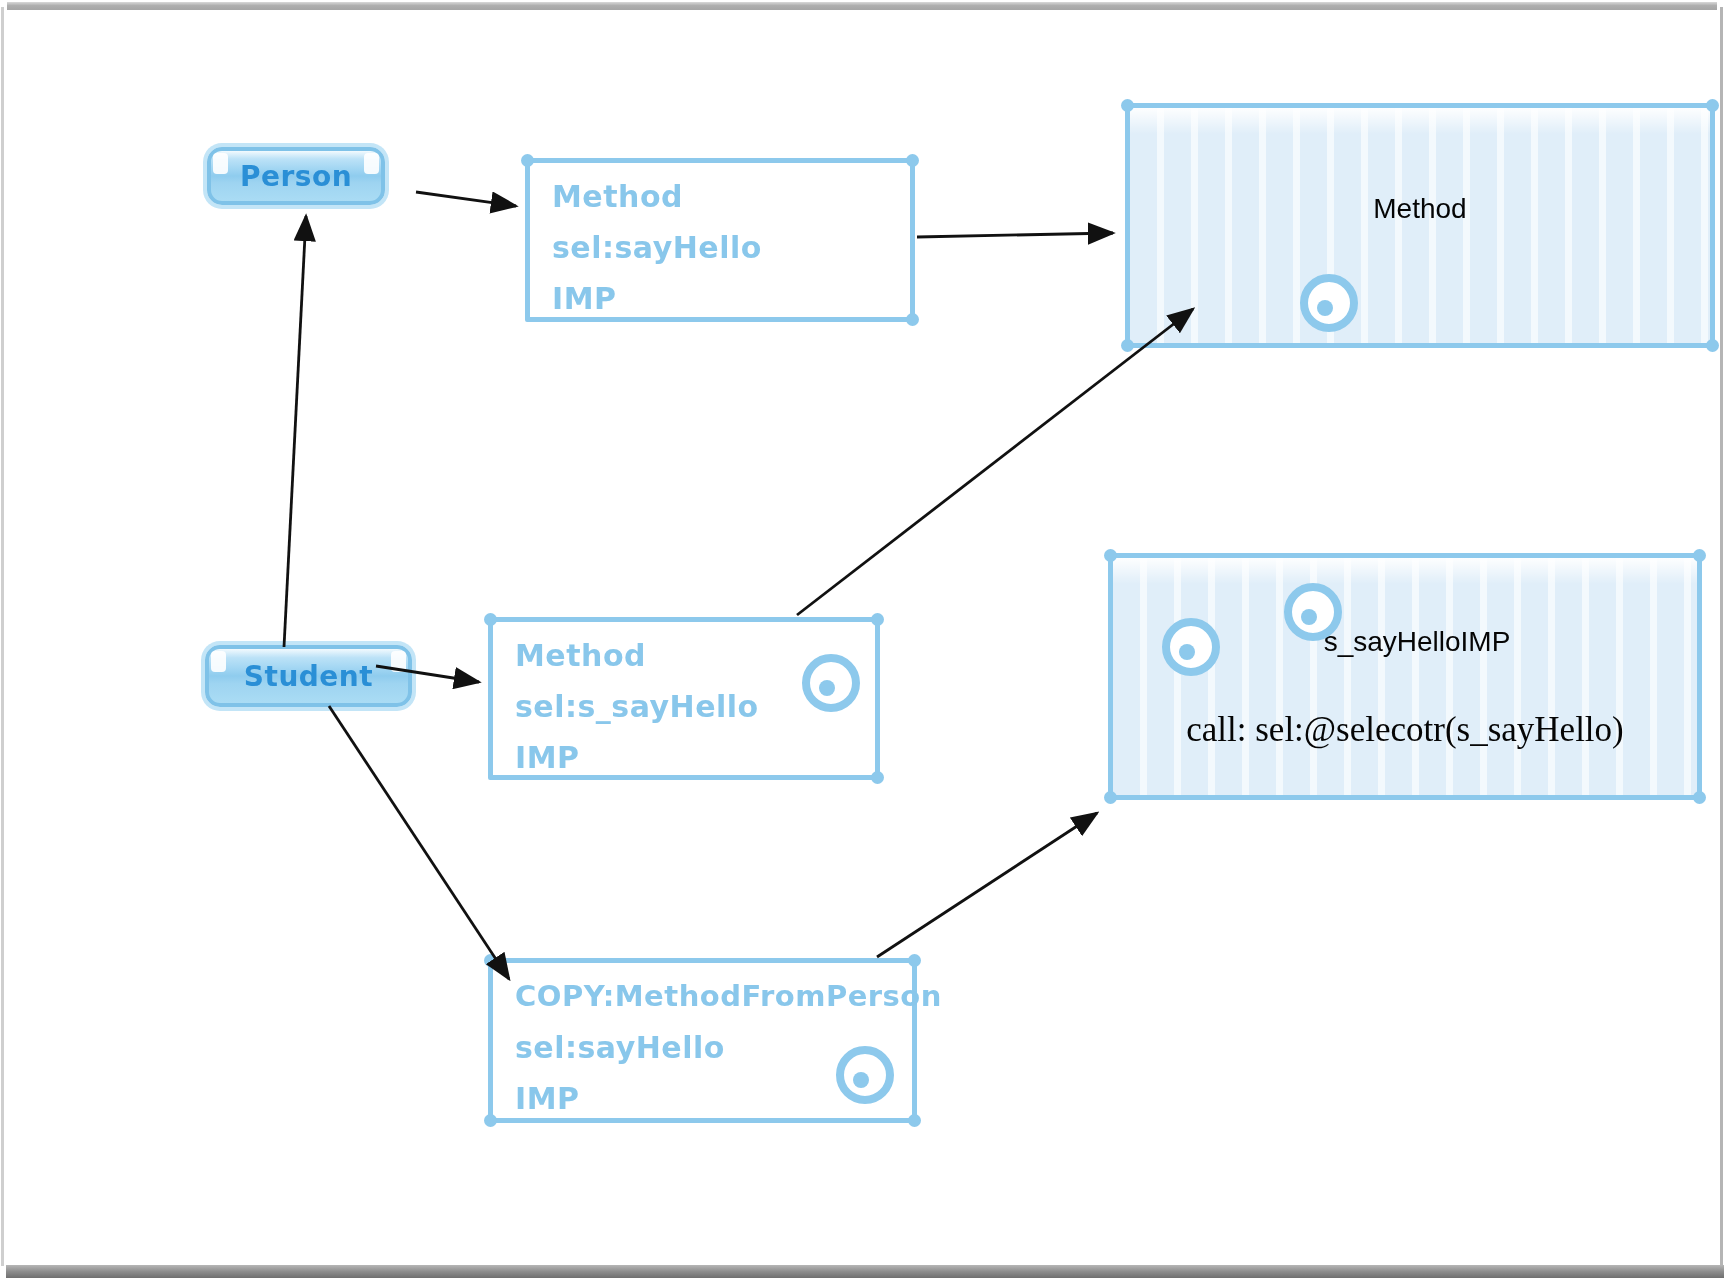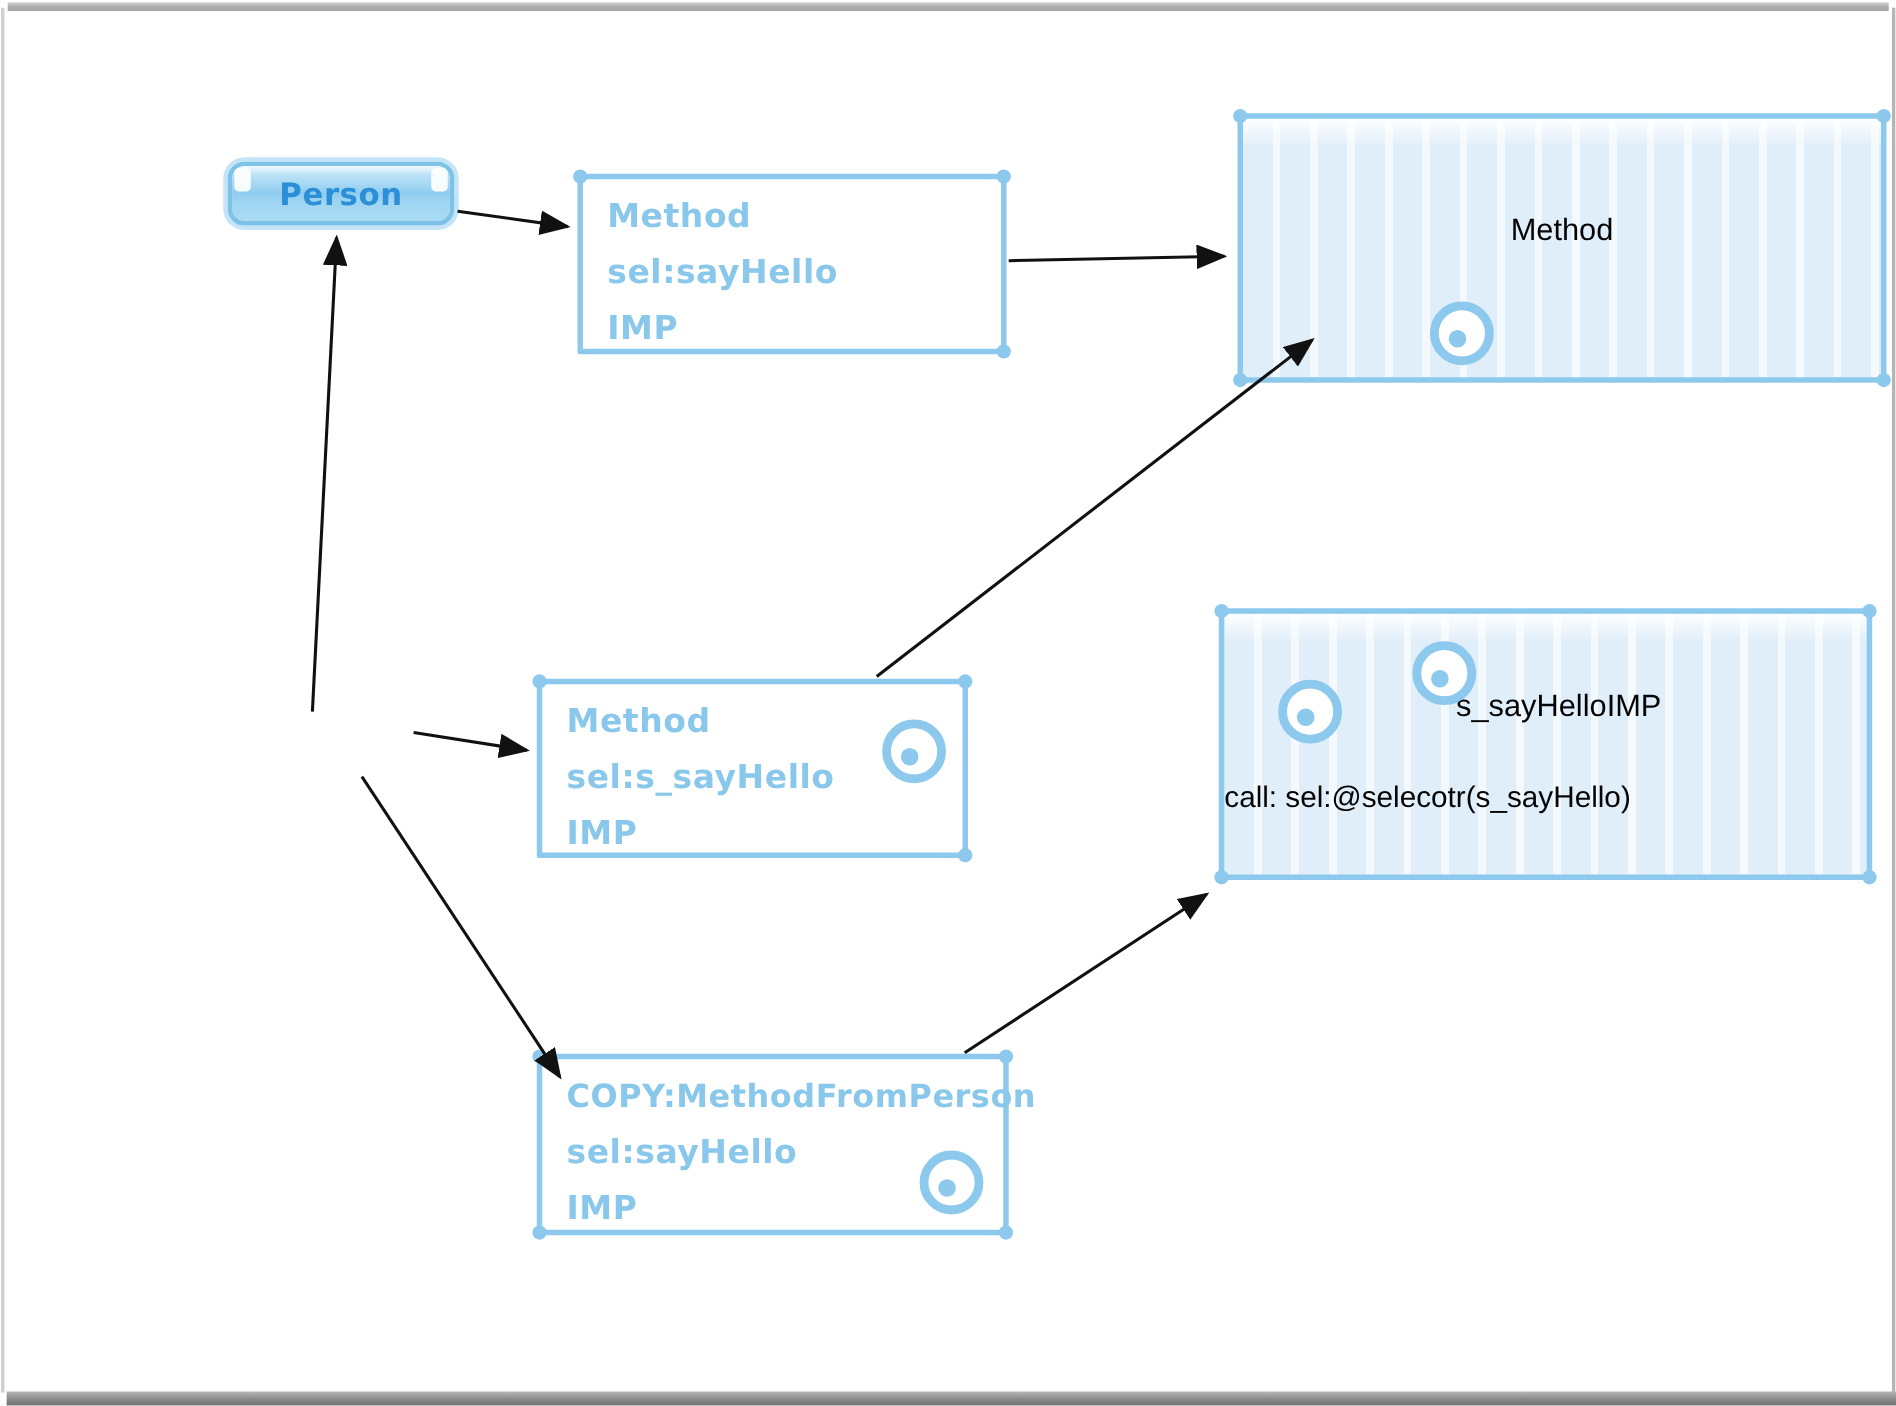--- a/index.html
+++ b/index.html
@@ -28,22 +28,22 @@
 
   
   .panel{
     background-color:#edf5fb;
     background-image:
       linear-gradient(180deg,rgba(255,255,255,.95) 0px,rgba(255,255,255,0) 26px),
       repeating-linear-gradient(90deg,#e0eef9 0px,#e0eef9 27px,#f3f9fd 27px,#f3f9fd 34px);
   }
   .panel-title{position:absolute;left:0;right:0;text-align:center;
     font-family:"Liberation Sans",sans-serif;font-size:28px;color:#050505;}
-  .panel-call{position:absolute;left:0;right:0;
-    font-family:Liberation Sans, sans-serif;font-size:27px;color:#050505;white-space:nowrap;}
+  .panel-call{position:absolute;left:0;right:0;text-align:center;
+    font-family:Liberation Serif, serif;font-size:35px;color:#050505;white-space:nowrap;}
 
   
   .eye{position:absolute;width:42px;height:42px;border:8px solid #8dc9ec;border-radius:50%;background:#fff;}
   .eye::after{content:"";position:absolute;width:16px;height:16px;border-radius:50%;background:#8dc9ec;left:9px;top:18px;}
 
   
   .pill{position:absolute;box-sizing:border-box;border:4px solid #7fc2e8;border-radius:15px;
     box-shadow:0 0 0 4px #c3e5f7;
     display:flex;align-items:center;justify-content:center;
     background:linear-gradient(180deg,#f2fafe 0%,#bce2f7 16%,#a4d7f3 34%,#8fccee 50%,#9ed4f1 64%,#aadcf4 100%);}
@@ -58,26 +58,31 @@
 </head>
 <body>
 
 <div class="screen">
 
   <div class="frame-top"></div>
   <div class="frame-left"></div>
   <div class="frame-right"></div>
   <div class="frame-bottom"></div>
 
-  <div class="pill" style="left:207px;top:147px;width:206px;height:58px;">
+  <div class="pill" style="left:207px;top:147px;width:178px;height:58px;">
     <span class="notch nl"></span>
     <span class="notch nr"></span>
     <span class="pill-label">Person</span>
   </div>
 
+  <div class="pill" style="left:205px;top:645px;width:207px;height:62px;">
+    <span class="notch nl"></span>
+    <span class="notch nr"></span>
+    <span class="pill-label">Student</span>
+  </div>
 
   <div class="sketch-box" style="left:525px;top:158px;width:390px;height:164px;">
     <span class="dot tl"></span>
     <span class="dot tr"></span>
     <span class="dot br"></span>
     <div class="sketch-lines">
       <div class="sketch-line">Method</div>
       <div class="sketch-line">sel:sayHello</div>
       <div class="sketch-line">IMP</div>
     </div>

